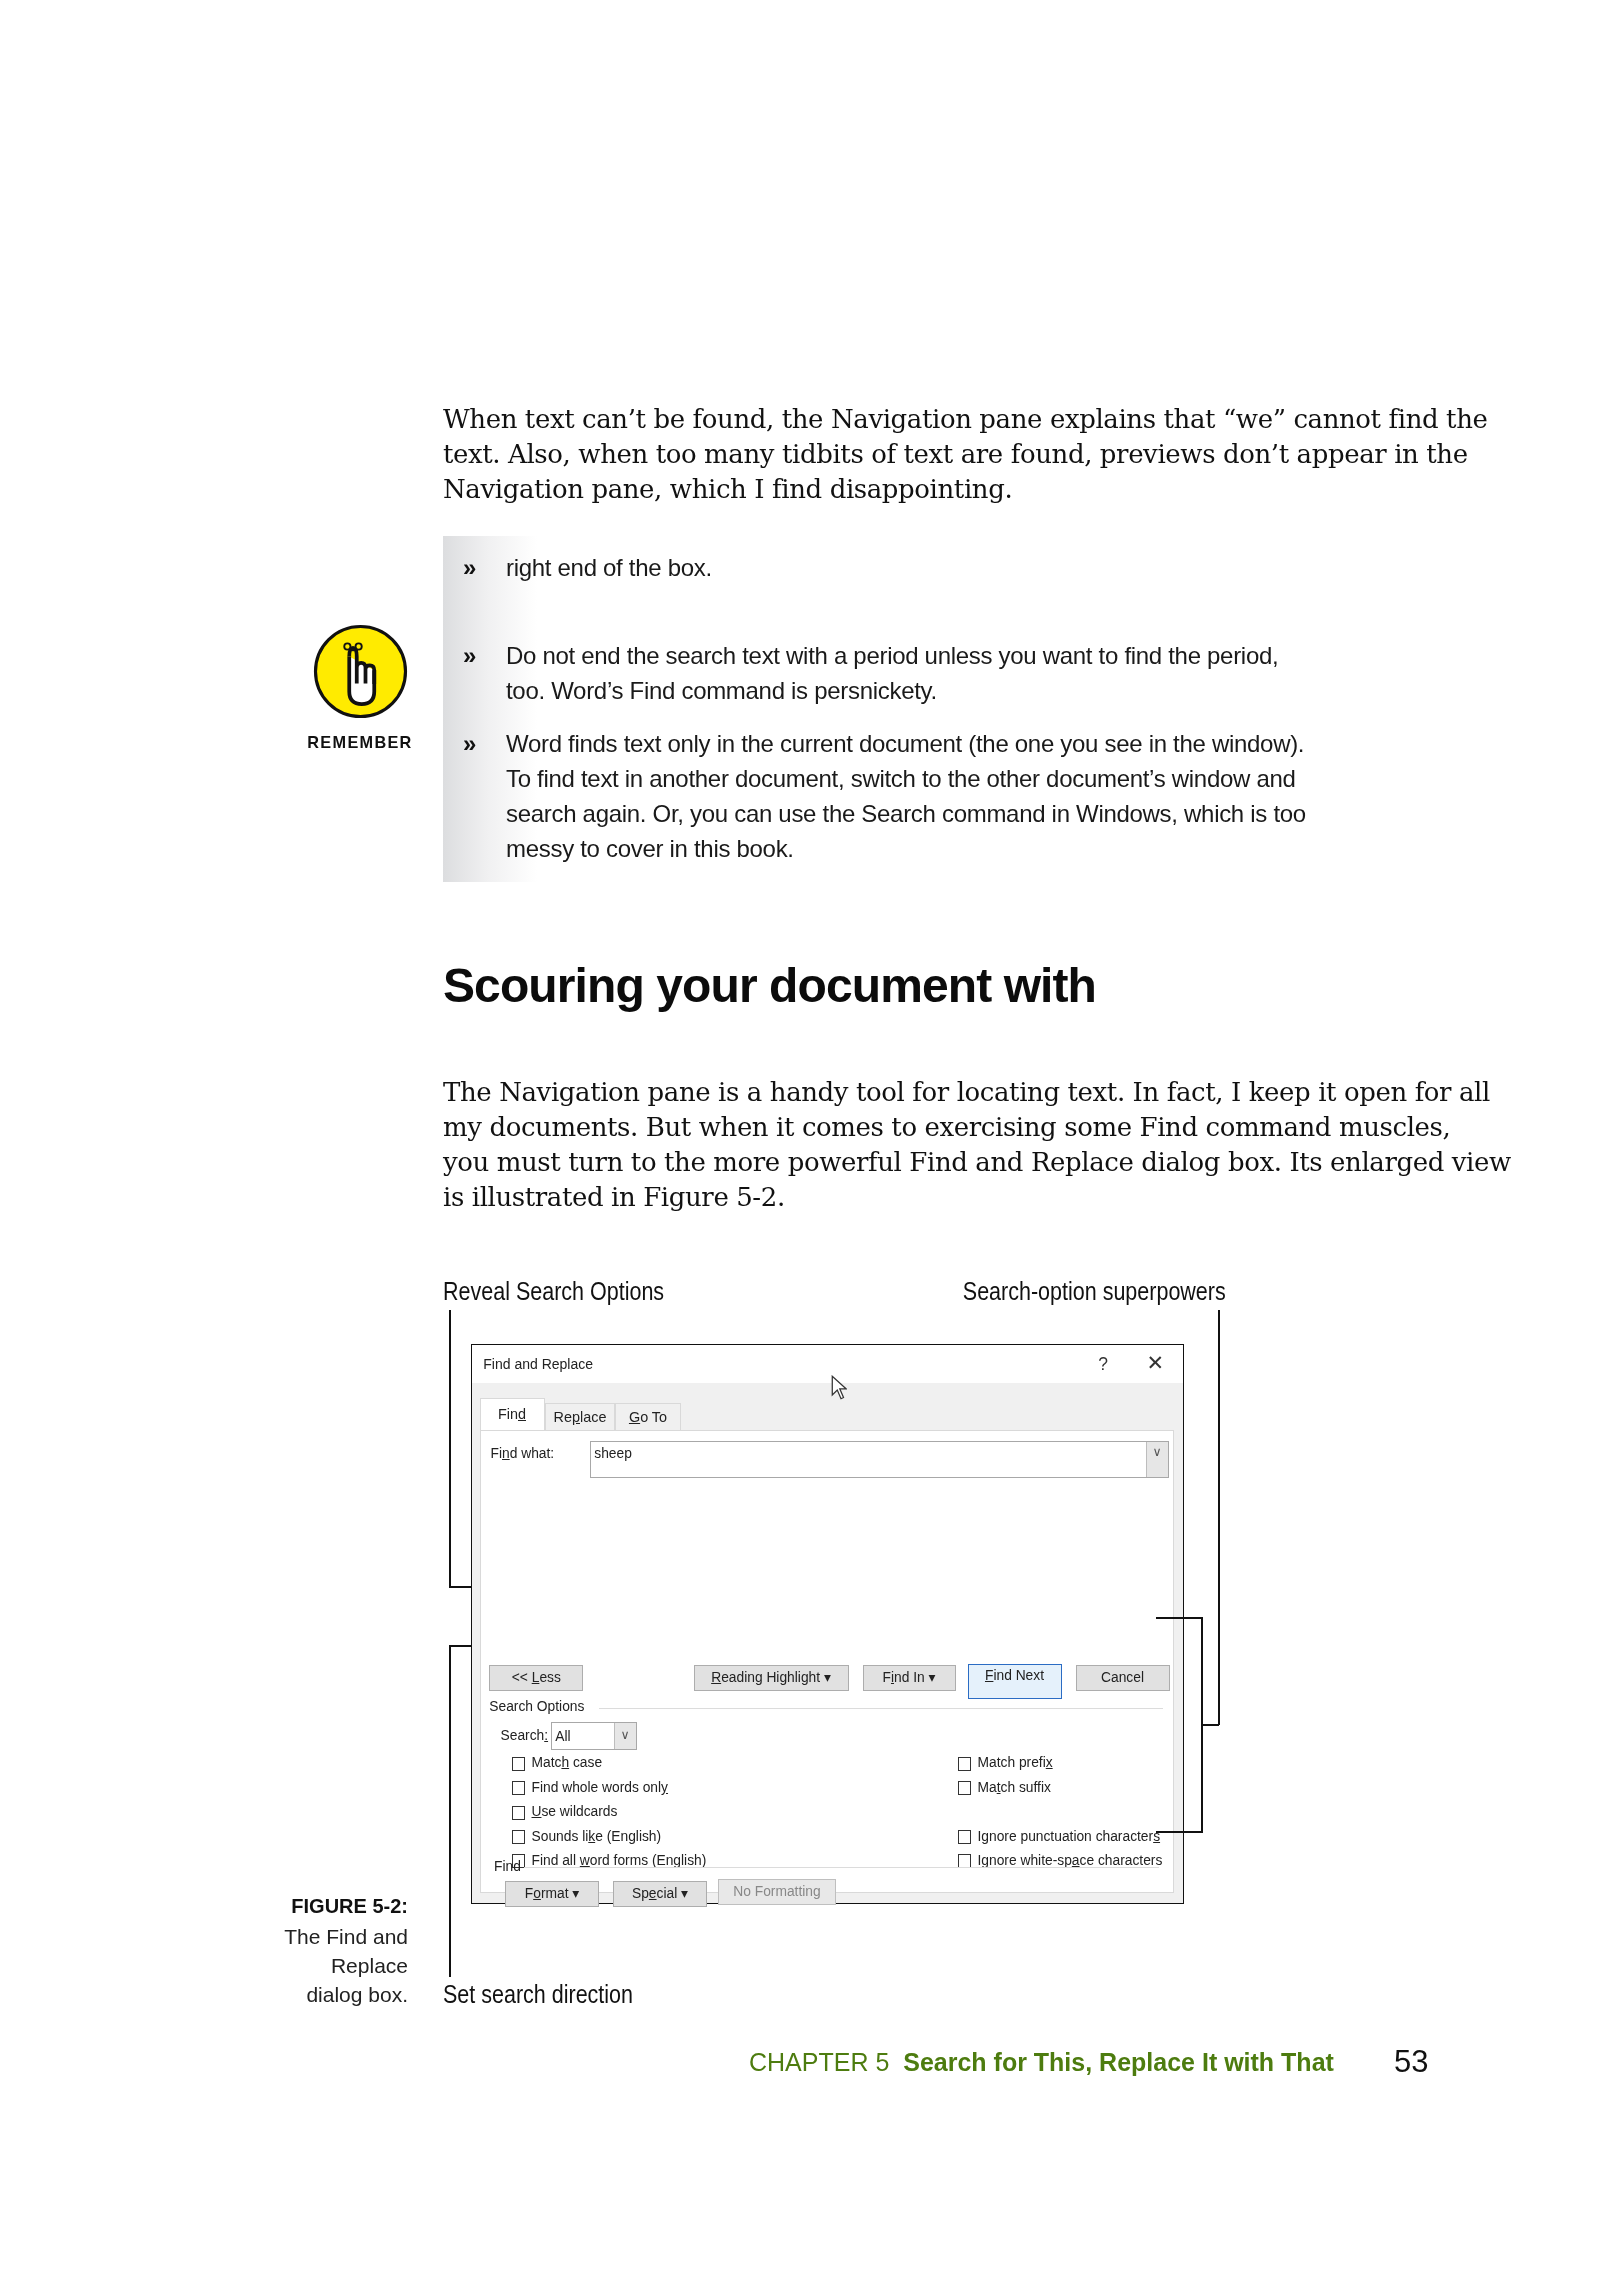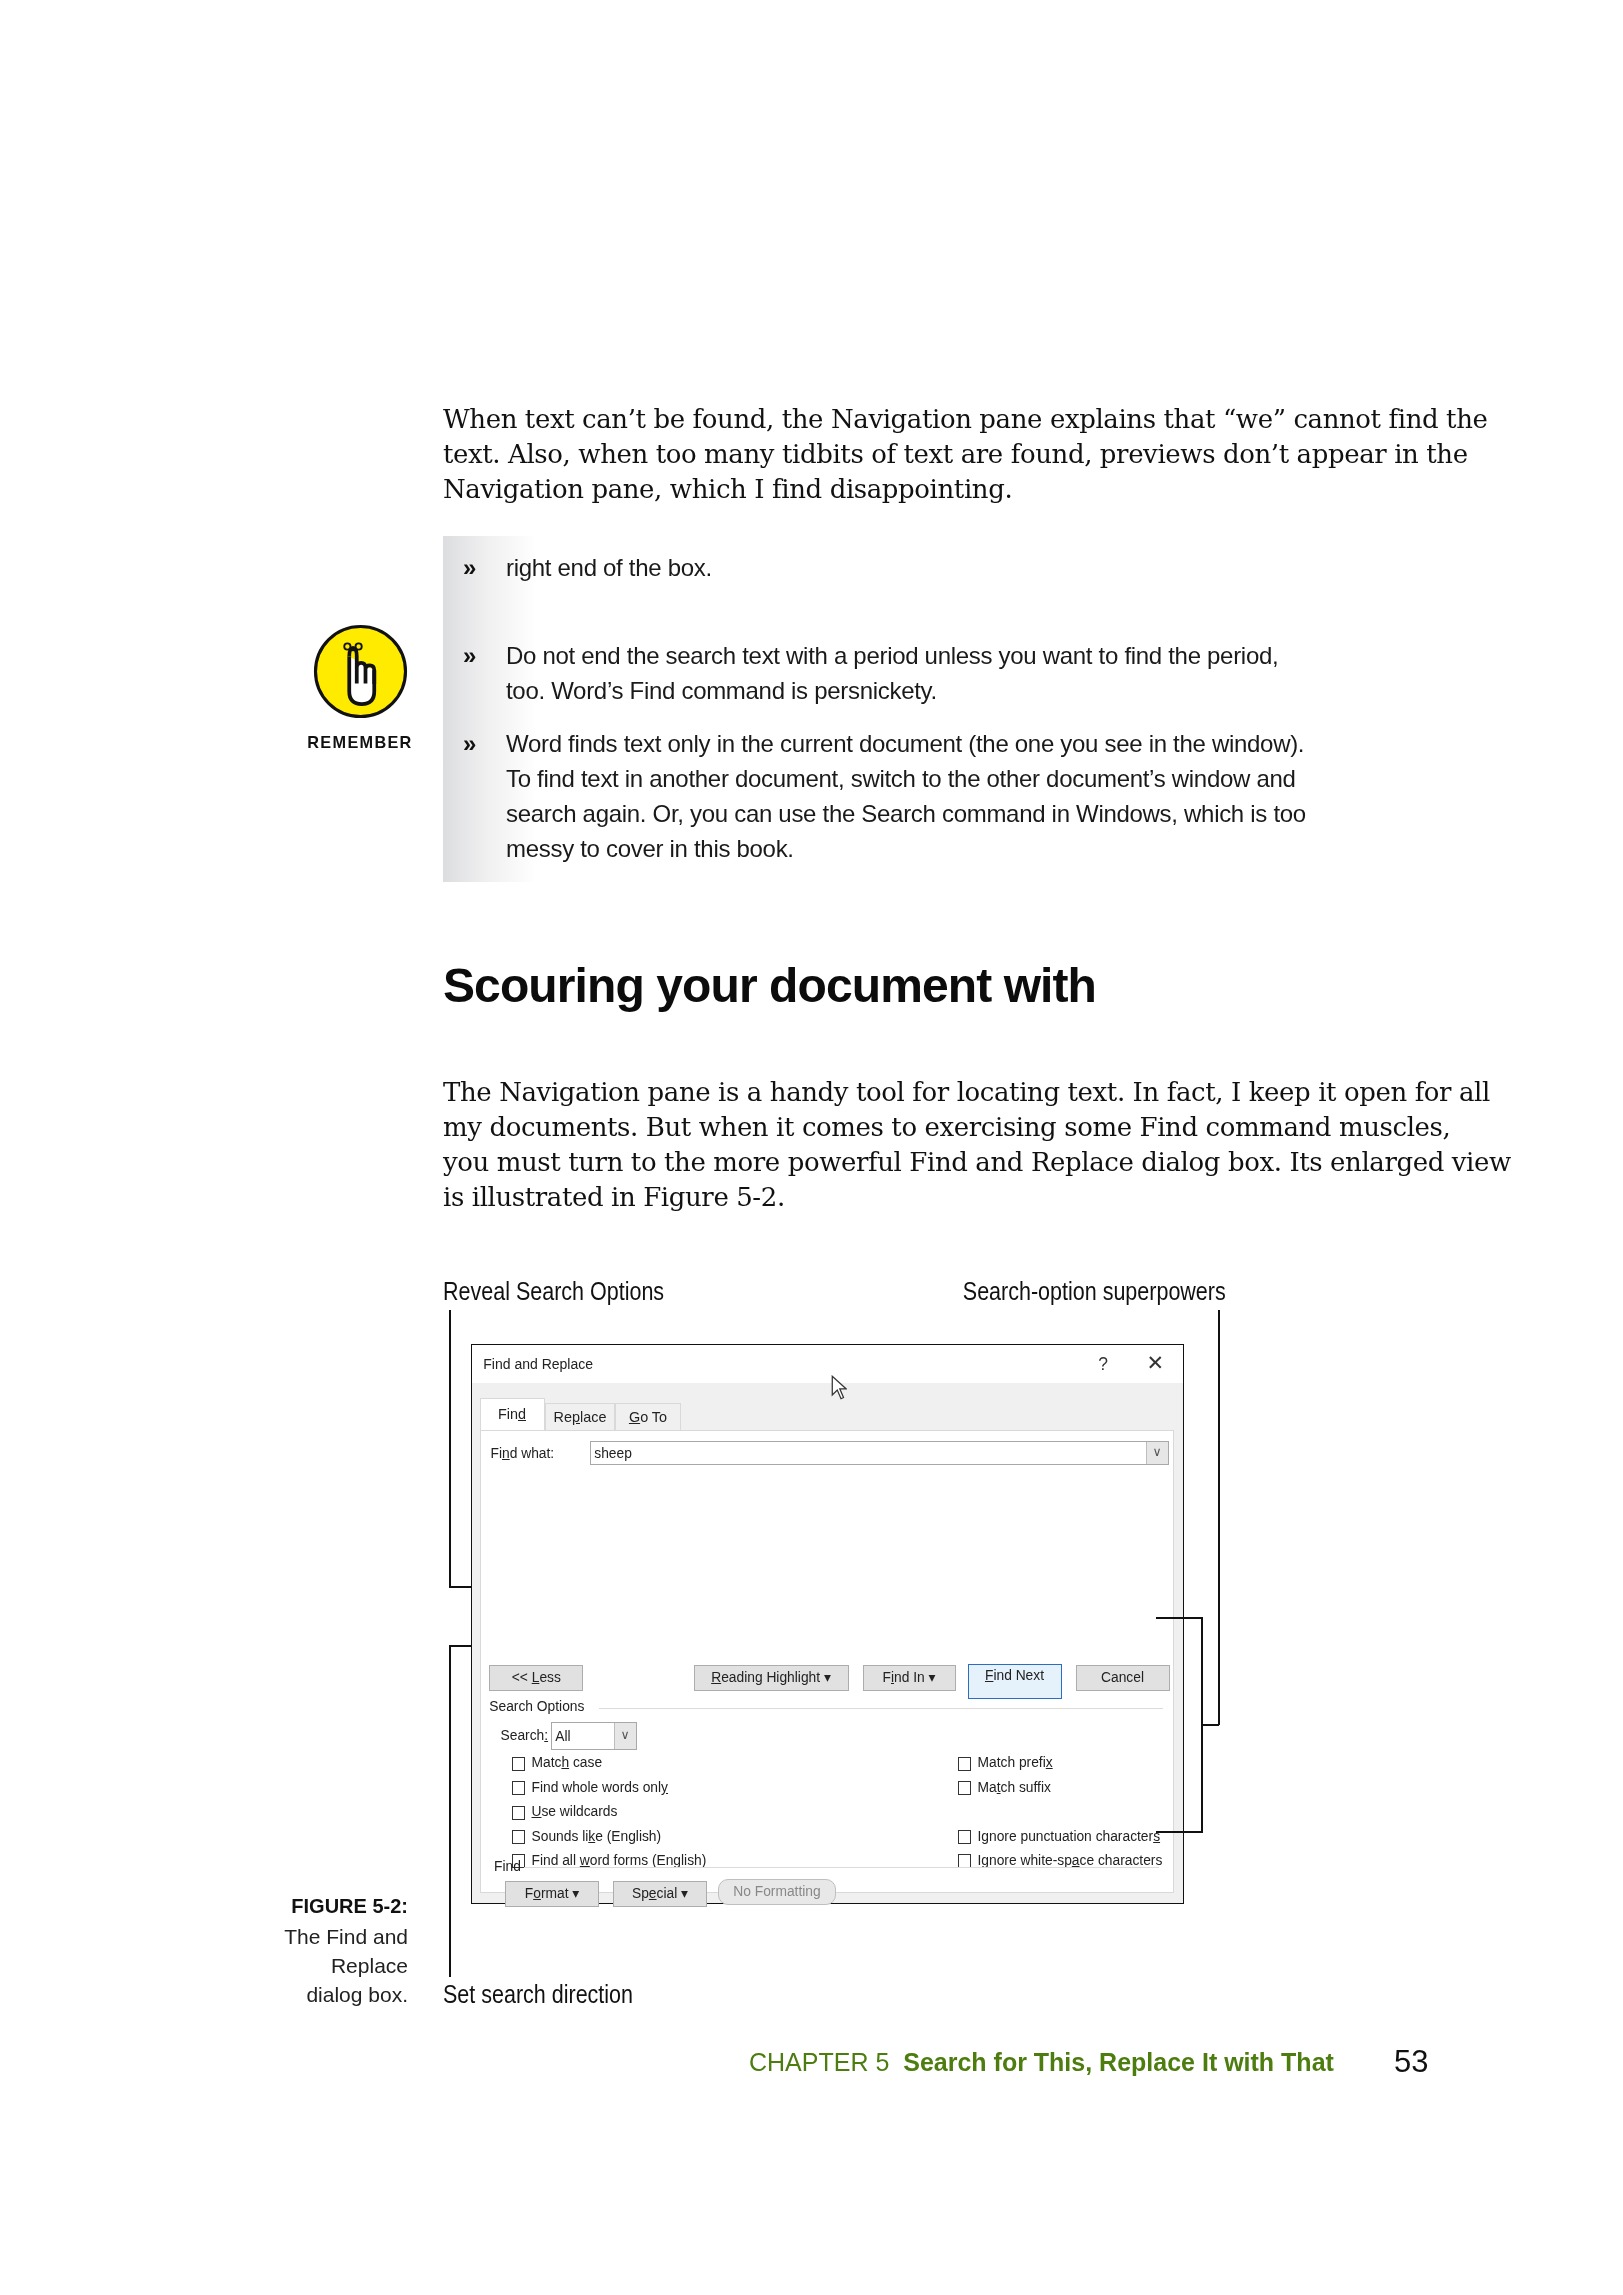--- a/index.html
+++ b/index.html
@@ -118,21 +118,21 @@
   <svg class="abs" style="left:359px; top:30px; width:16.3px; height:25px;" viewBox="0 0 13 20">
     <path d="M1 1 L1 16 L5 12 L8 19 L10 18 L7 11 L12 11 Z" fill="#fff" stroke="#333" stroke-width="1"></path>
   </svg>
 
   <div class="tab active" style="left:7.5px; width:65px;">Fin<span class="u">d</span></div>
   <div class="tab" style="left:73px; width:70px;">Re<span class="u">p</span>lace</div>
   <div class="tab" style="left:143px; width:66px;"><span class="u">G</span>o To</div>
 
   <div class="panel">
     <div class="lbl" style="left:10px; top:15px;">Fi<span class="u">n</span>d what:</div>
-    <div class="field" style="left:109px; top:10px; width:579px; height:24px;">
+    <div class="field" style="left:109px; top:10px; width:579px; height:37px;">
       <span style="position:absolute; left:3.8px; top:4.4px;">sheep</span>
       <div class="dd-btn">∨</div>
     </div>
 
     <div class="btn" style="left:8.8px; top:234px; width:94px;">&lt;&lt; <span class="u">L</span>ess</div>
     <div class="btn" style="left:213px; top:234px; width:155px;"><span class="u">R</span>eading Highlight ▾</div>
     <div class="btn" style="left:382px; top:234px; width:93px;">F<span class="u">i</span>nd In ▾</div>
     <div class="btn primary" style="left:487px; top:233px; width:94px; height:35px;"><span class="u">F</span>ind Next</div>
     <div class="btn" style="left:595px; top:234px; width:94px;">Cancel</div>
 
@@ -166,21 +166,21 @@
     <div class="lbl" style="left:497px; top:422px;">Ignore white-sp<span class="u">a</span>ce characters</div>
 
   </div>
 
 </div>
 
 <div class="lbl sans abs" style="left:494px; top:1859px; font-size:13.8px;">Find</div>
 <div class="group-line" style="left:524px; top:1867px; width:635px;"></div>
 <div class="btn sans" style="left:505px; top:1881px; width:94px;">F<span class="u">o</span>rmat ▾</div>
 <div class="btn sans" style="left:613px; top:1881px; width:94px;">Sp<span class="u">e</span>cial ▾</div>
-<div class="btn sans disabled" style="left:718px; top:1879px; width:118px;border-radius:10px;">No Formatting</div>
+<div class="btn sans disabled" style="left:718px; top:1879px; width:118px;">No Formatting</div>
 
 <div class="line-h" style="left:1156px; top:1617px; width:47px; height:1.9px;"></div>
 <div class="line-v" style="left:1201px; top:1617px; width:1.9px; height:215px;"></div>
 <div class="line-h" style="left:1156px; top:1831px; width:47px; height:1.9px;"></div>
 <div class="line-h" style="left:1201px; top:1724px; width:18px; height:1.9px;"></div>
 <div class="line-v" style="left:1218px; top:1310px; width:1.9px; height:415px;"></div>
 
 <div class="caption-title sans">FIGURE 5-2:</div>
 <div class="caption-body sans">
   <div>The Find and</div>

